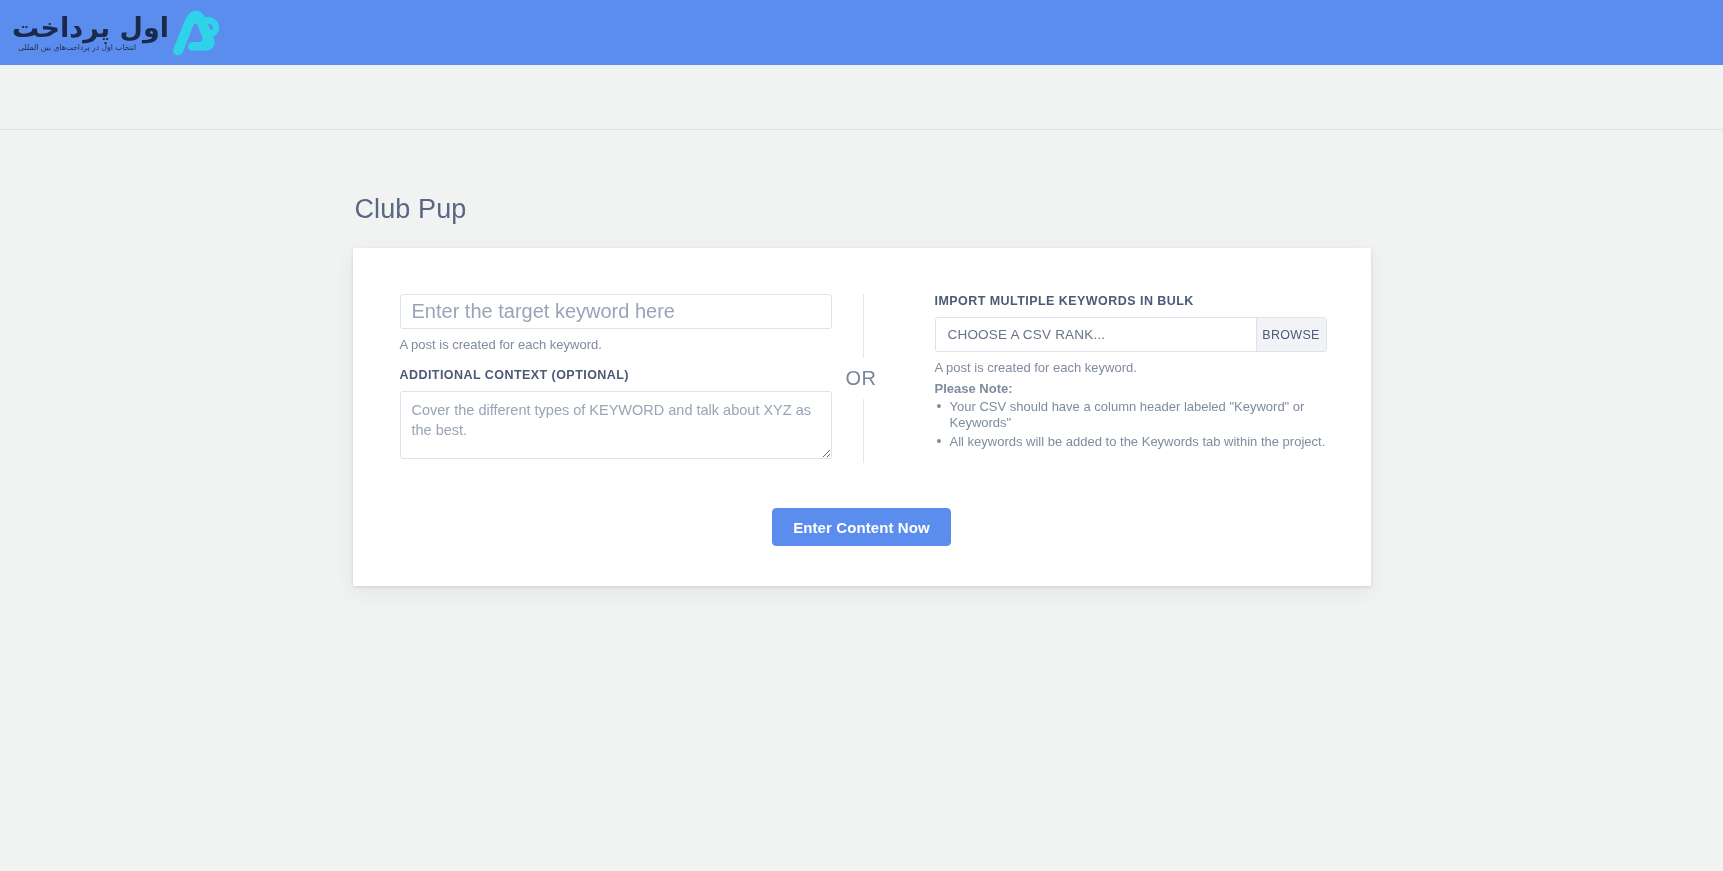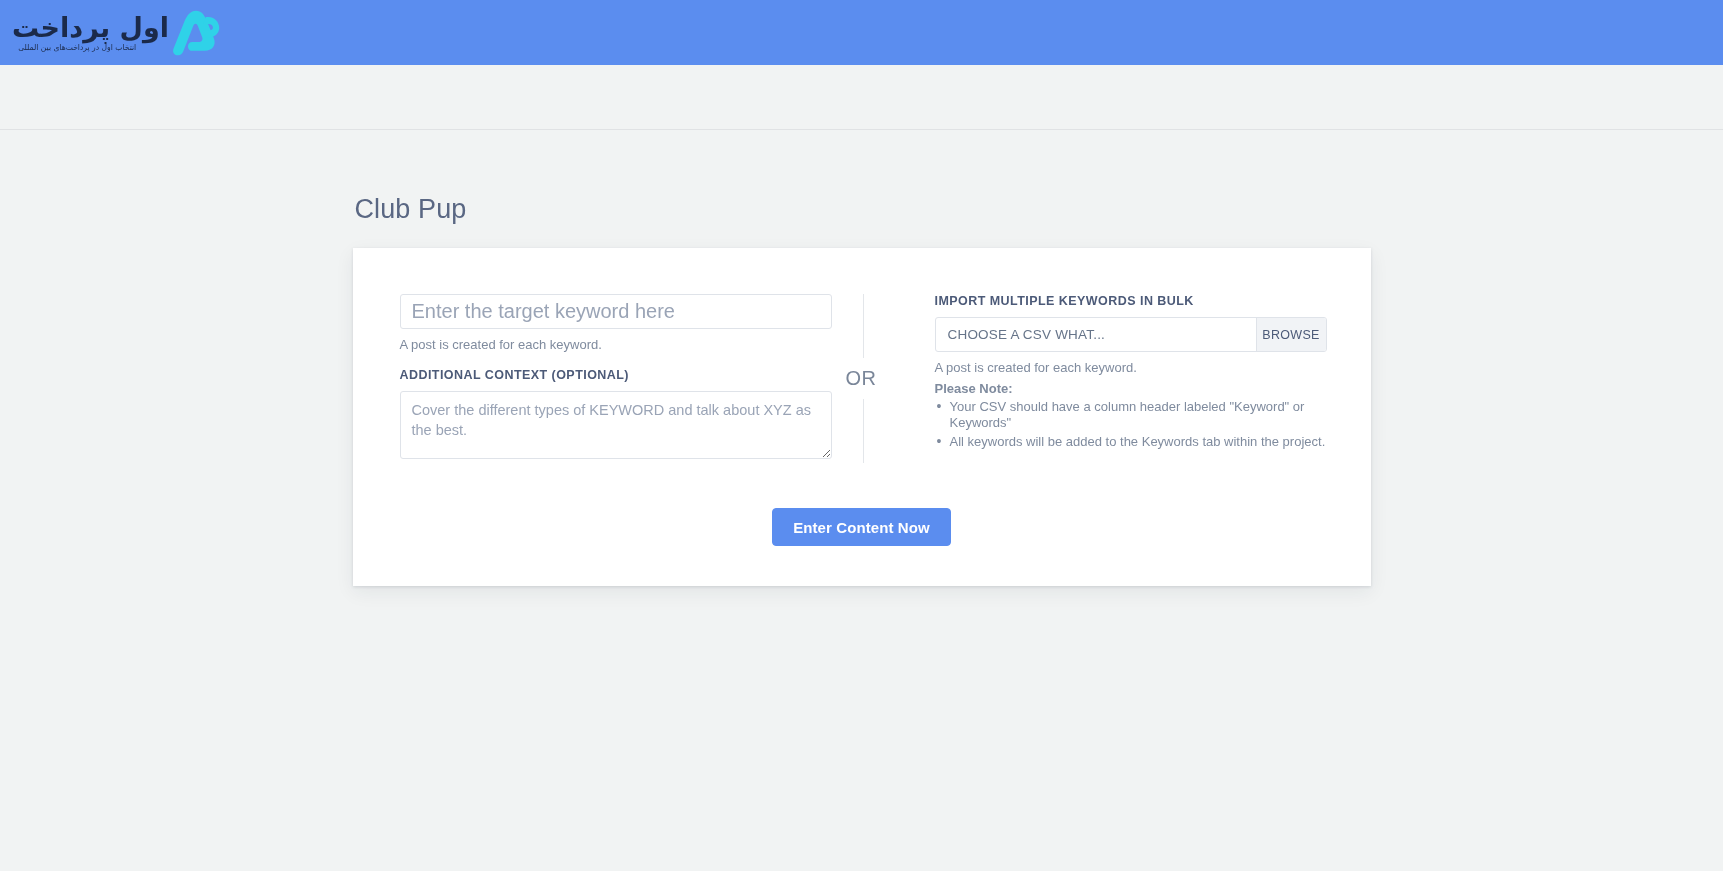--- a/index.html
+++ b/index.html
@@ -323,21 +323,21 @@
         </div>
 
         <div class="divider">
           <span class="or-text">OR</span>
         </div>
 
         <div class="col-right">
           <div class="field-label">IMPORT MULTIPLE KEYWORDS IN BULK</div>
 
           <div class="file-row">
-            <div class="file-name">CHOOSE A CSV WHAT...</div>
+            <div class="file-name">CHOOSE A CSV RANK...</div>
             <div class="browse-btn">BROWSE</div>
           </div>
 
           <div class="helper">A post is created for each keyword.</div>
           <div class="note-title">Please Note:</div>
 
           <ul class="note-list">
             <li>Your CSV should have a column header labeled "Keyword" or Keywords"</li>
             <li>All keywords will be added to the Keywords tab within the project.</li>
           </ul>

